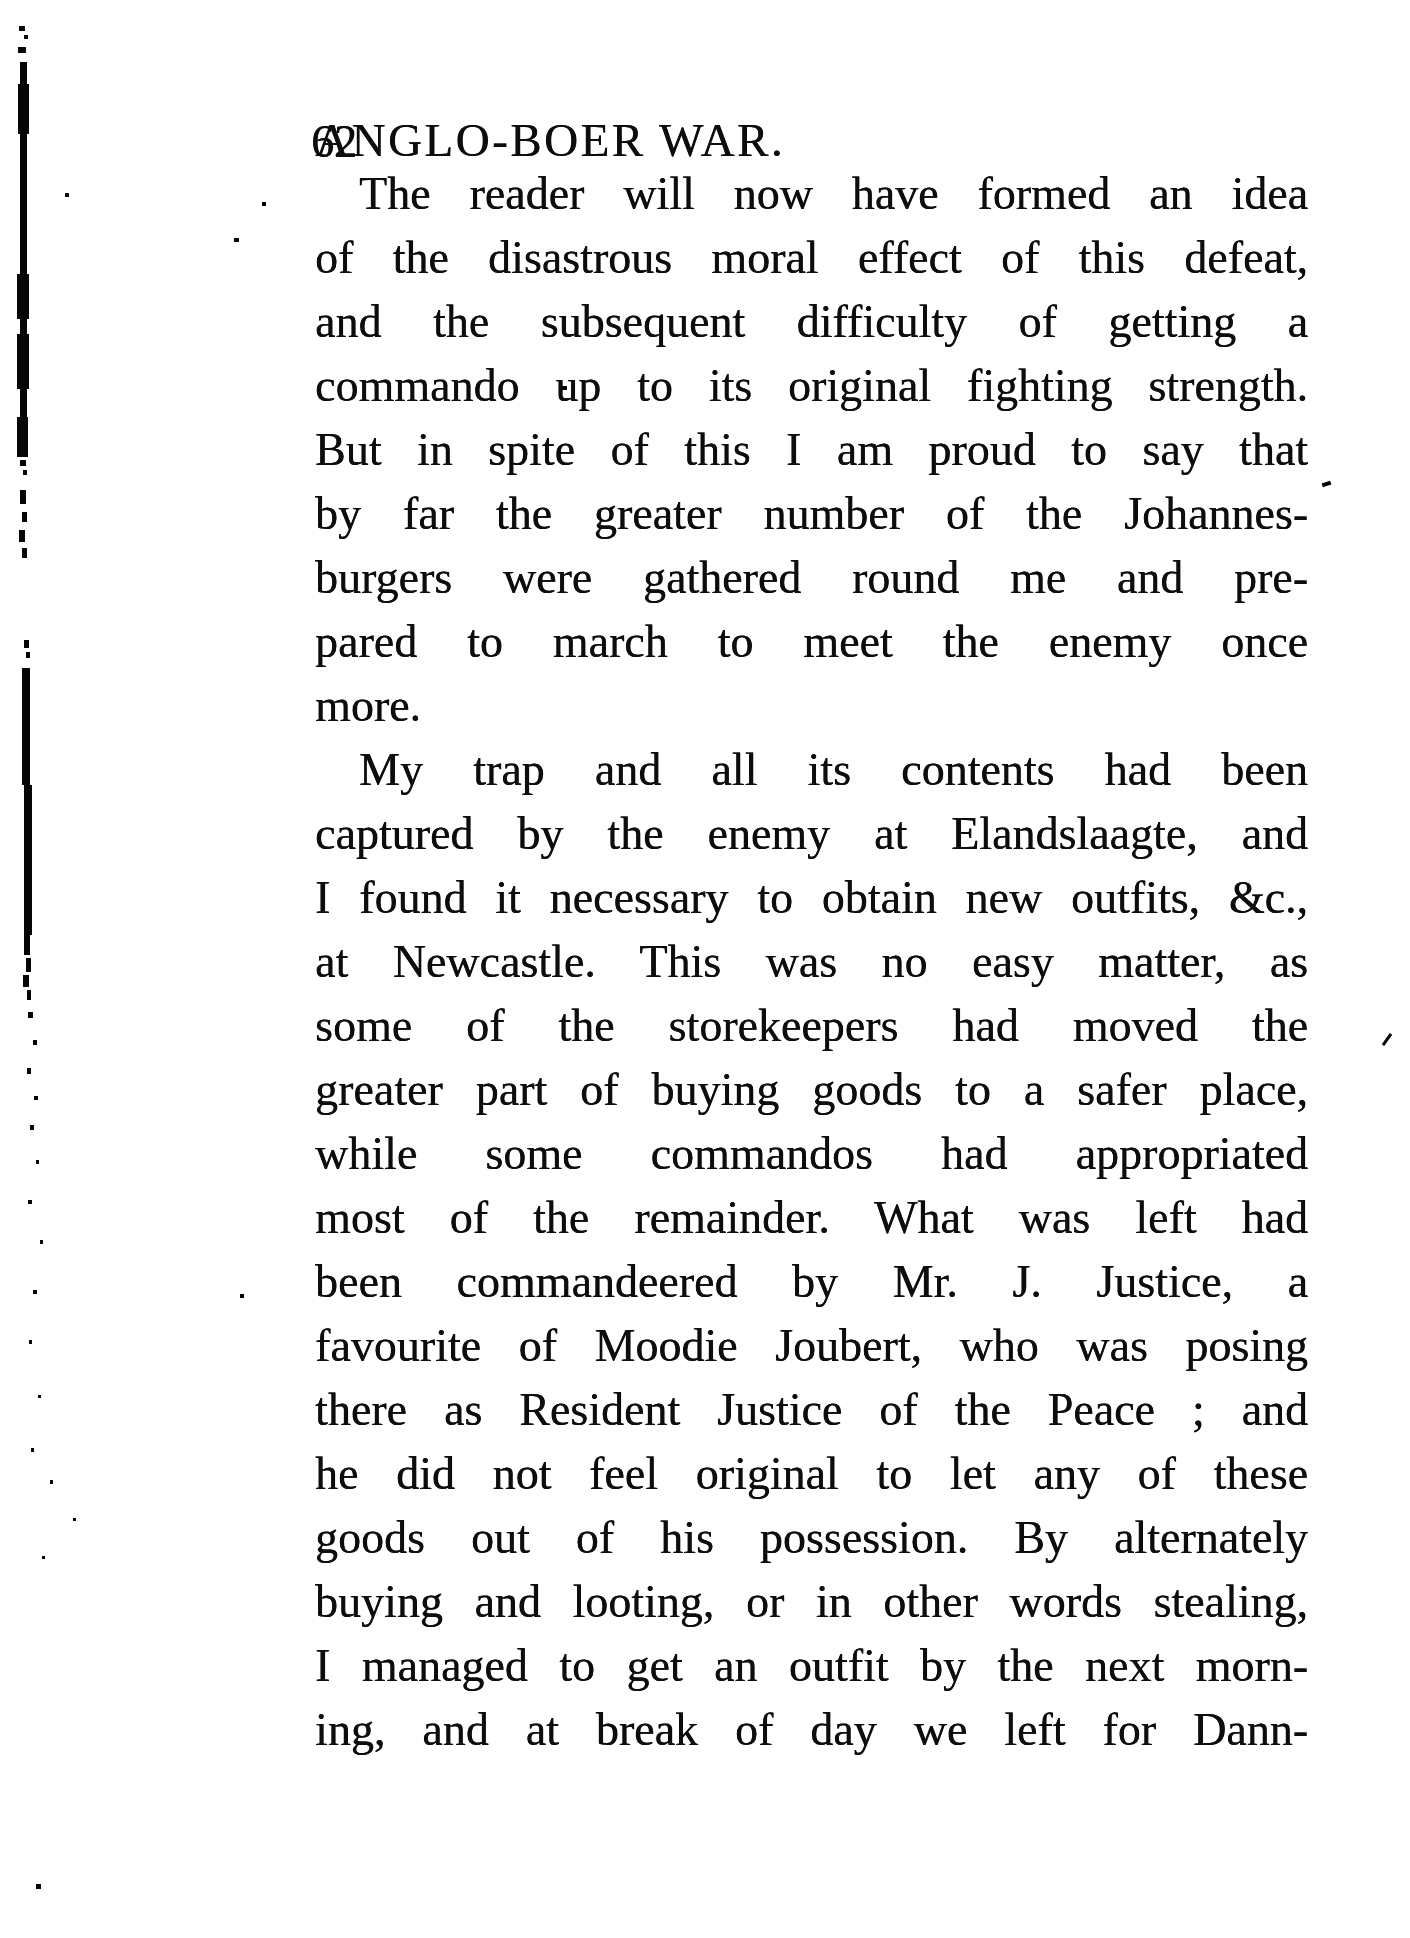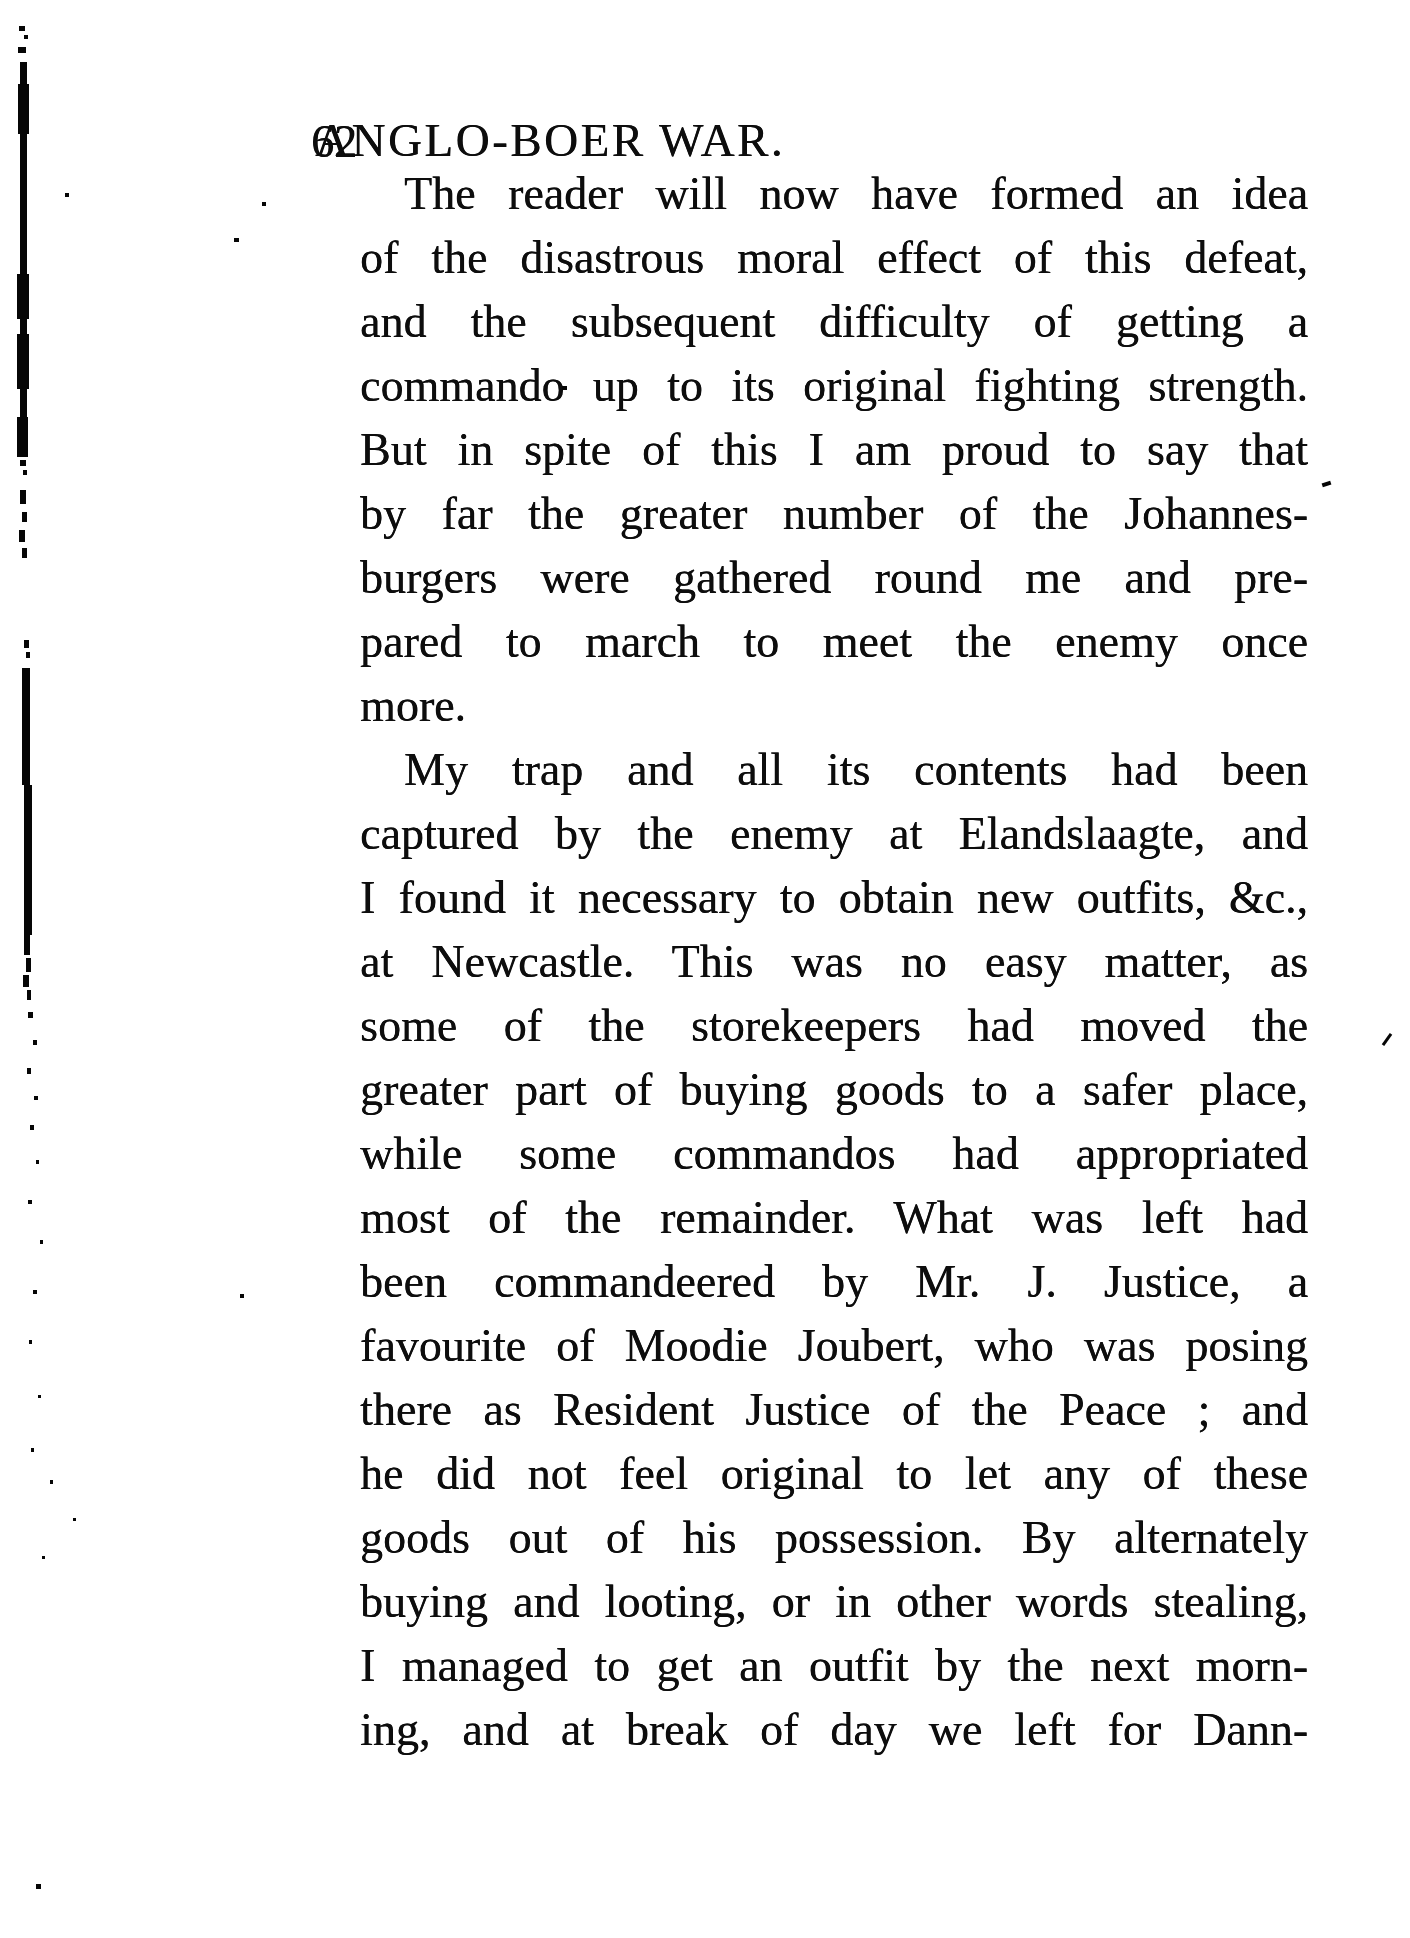--- a/index.html
+++ b/index.html
@@ -30,21 +30,20 @@
     font-size:46px;line-height:64px;
     text-shadow:0.35px 0 0 currentColor;
   }
   .ln{
     height:64px;
     text-align:justify;
     text-align-last:justify;
     text-justify:inter-word;
     white-space:normal;
     overflow:visible;
-    margin-left:45px;
   }
   .indent{padding-left:44px;}
   .short{text-align-last:left;}
   
   .art{position:absolute;background:#060606;}
   .a-rot1{transform:rotate(-18deg);}
   .a-rot2{transform:rotate(-55deg);}
 </style>
 </head>
 <body>

